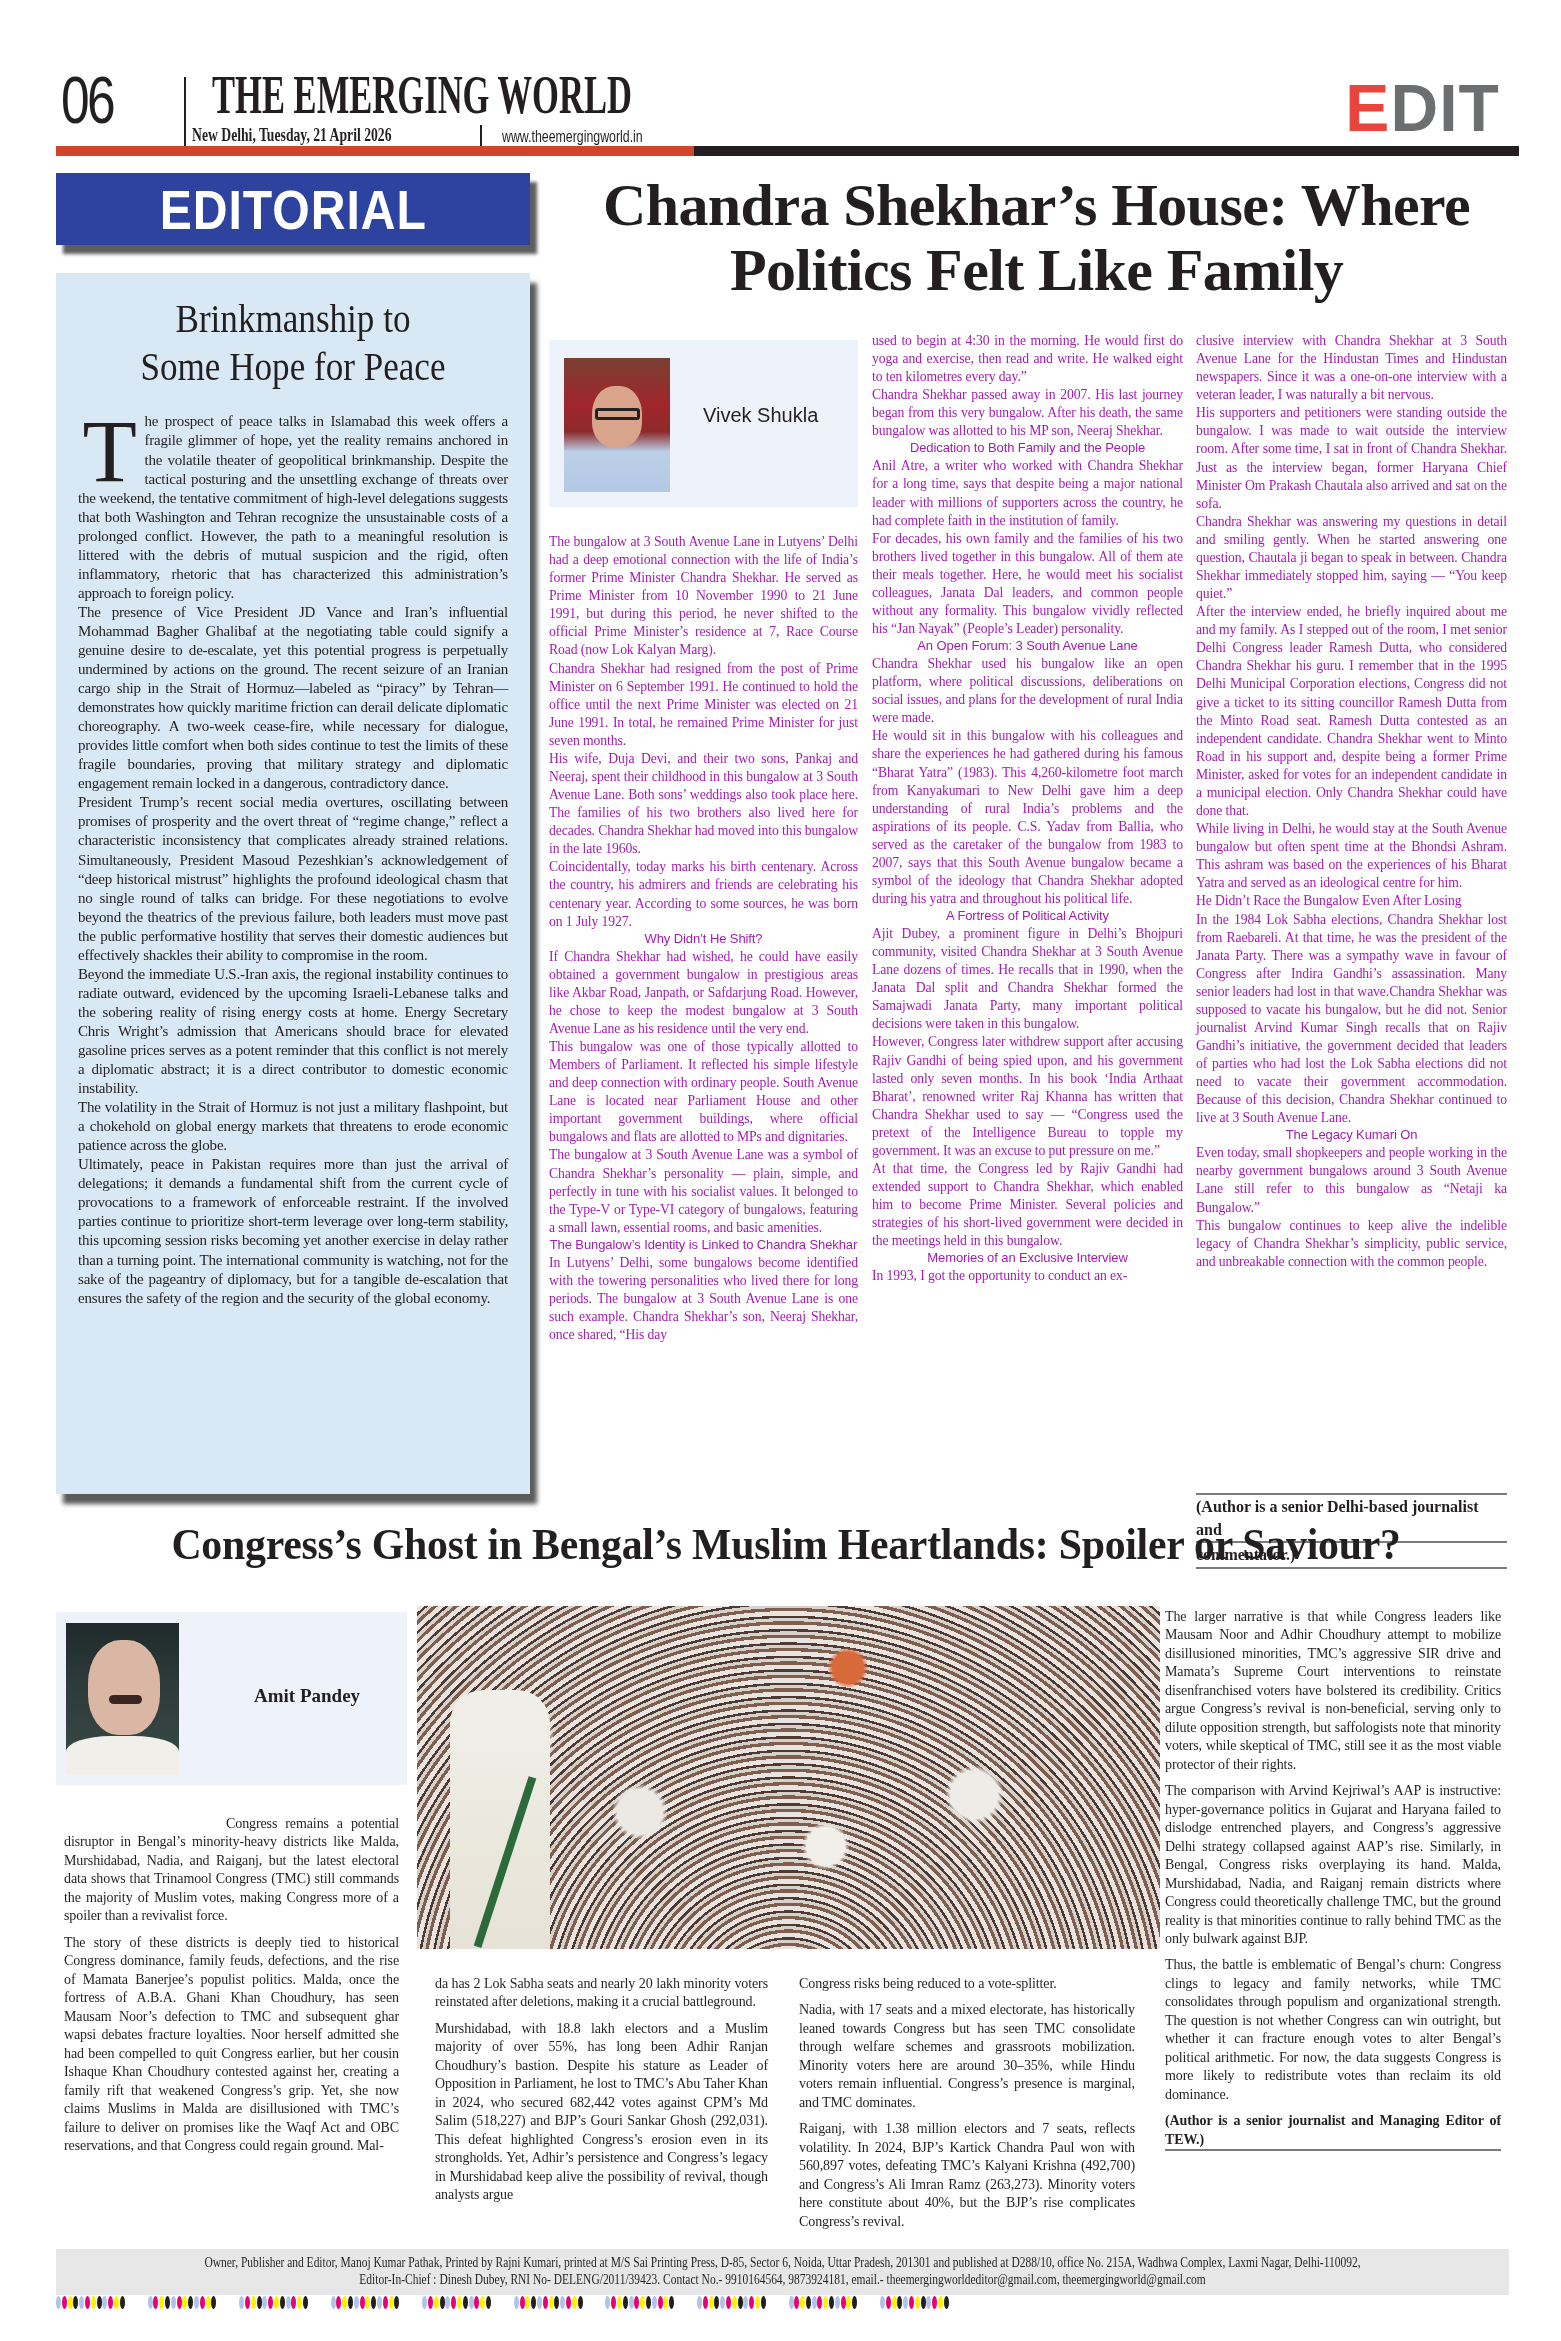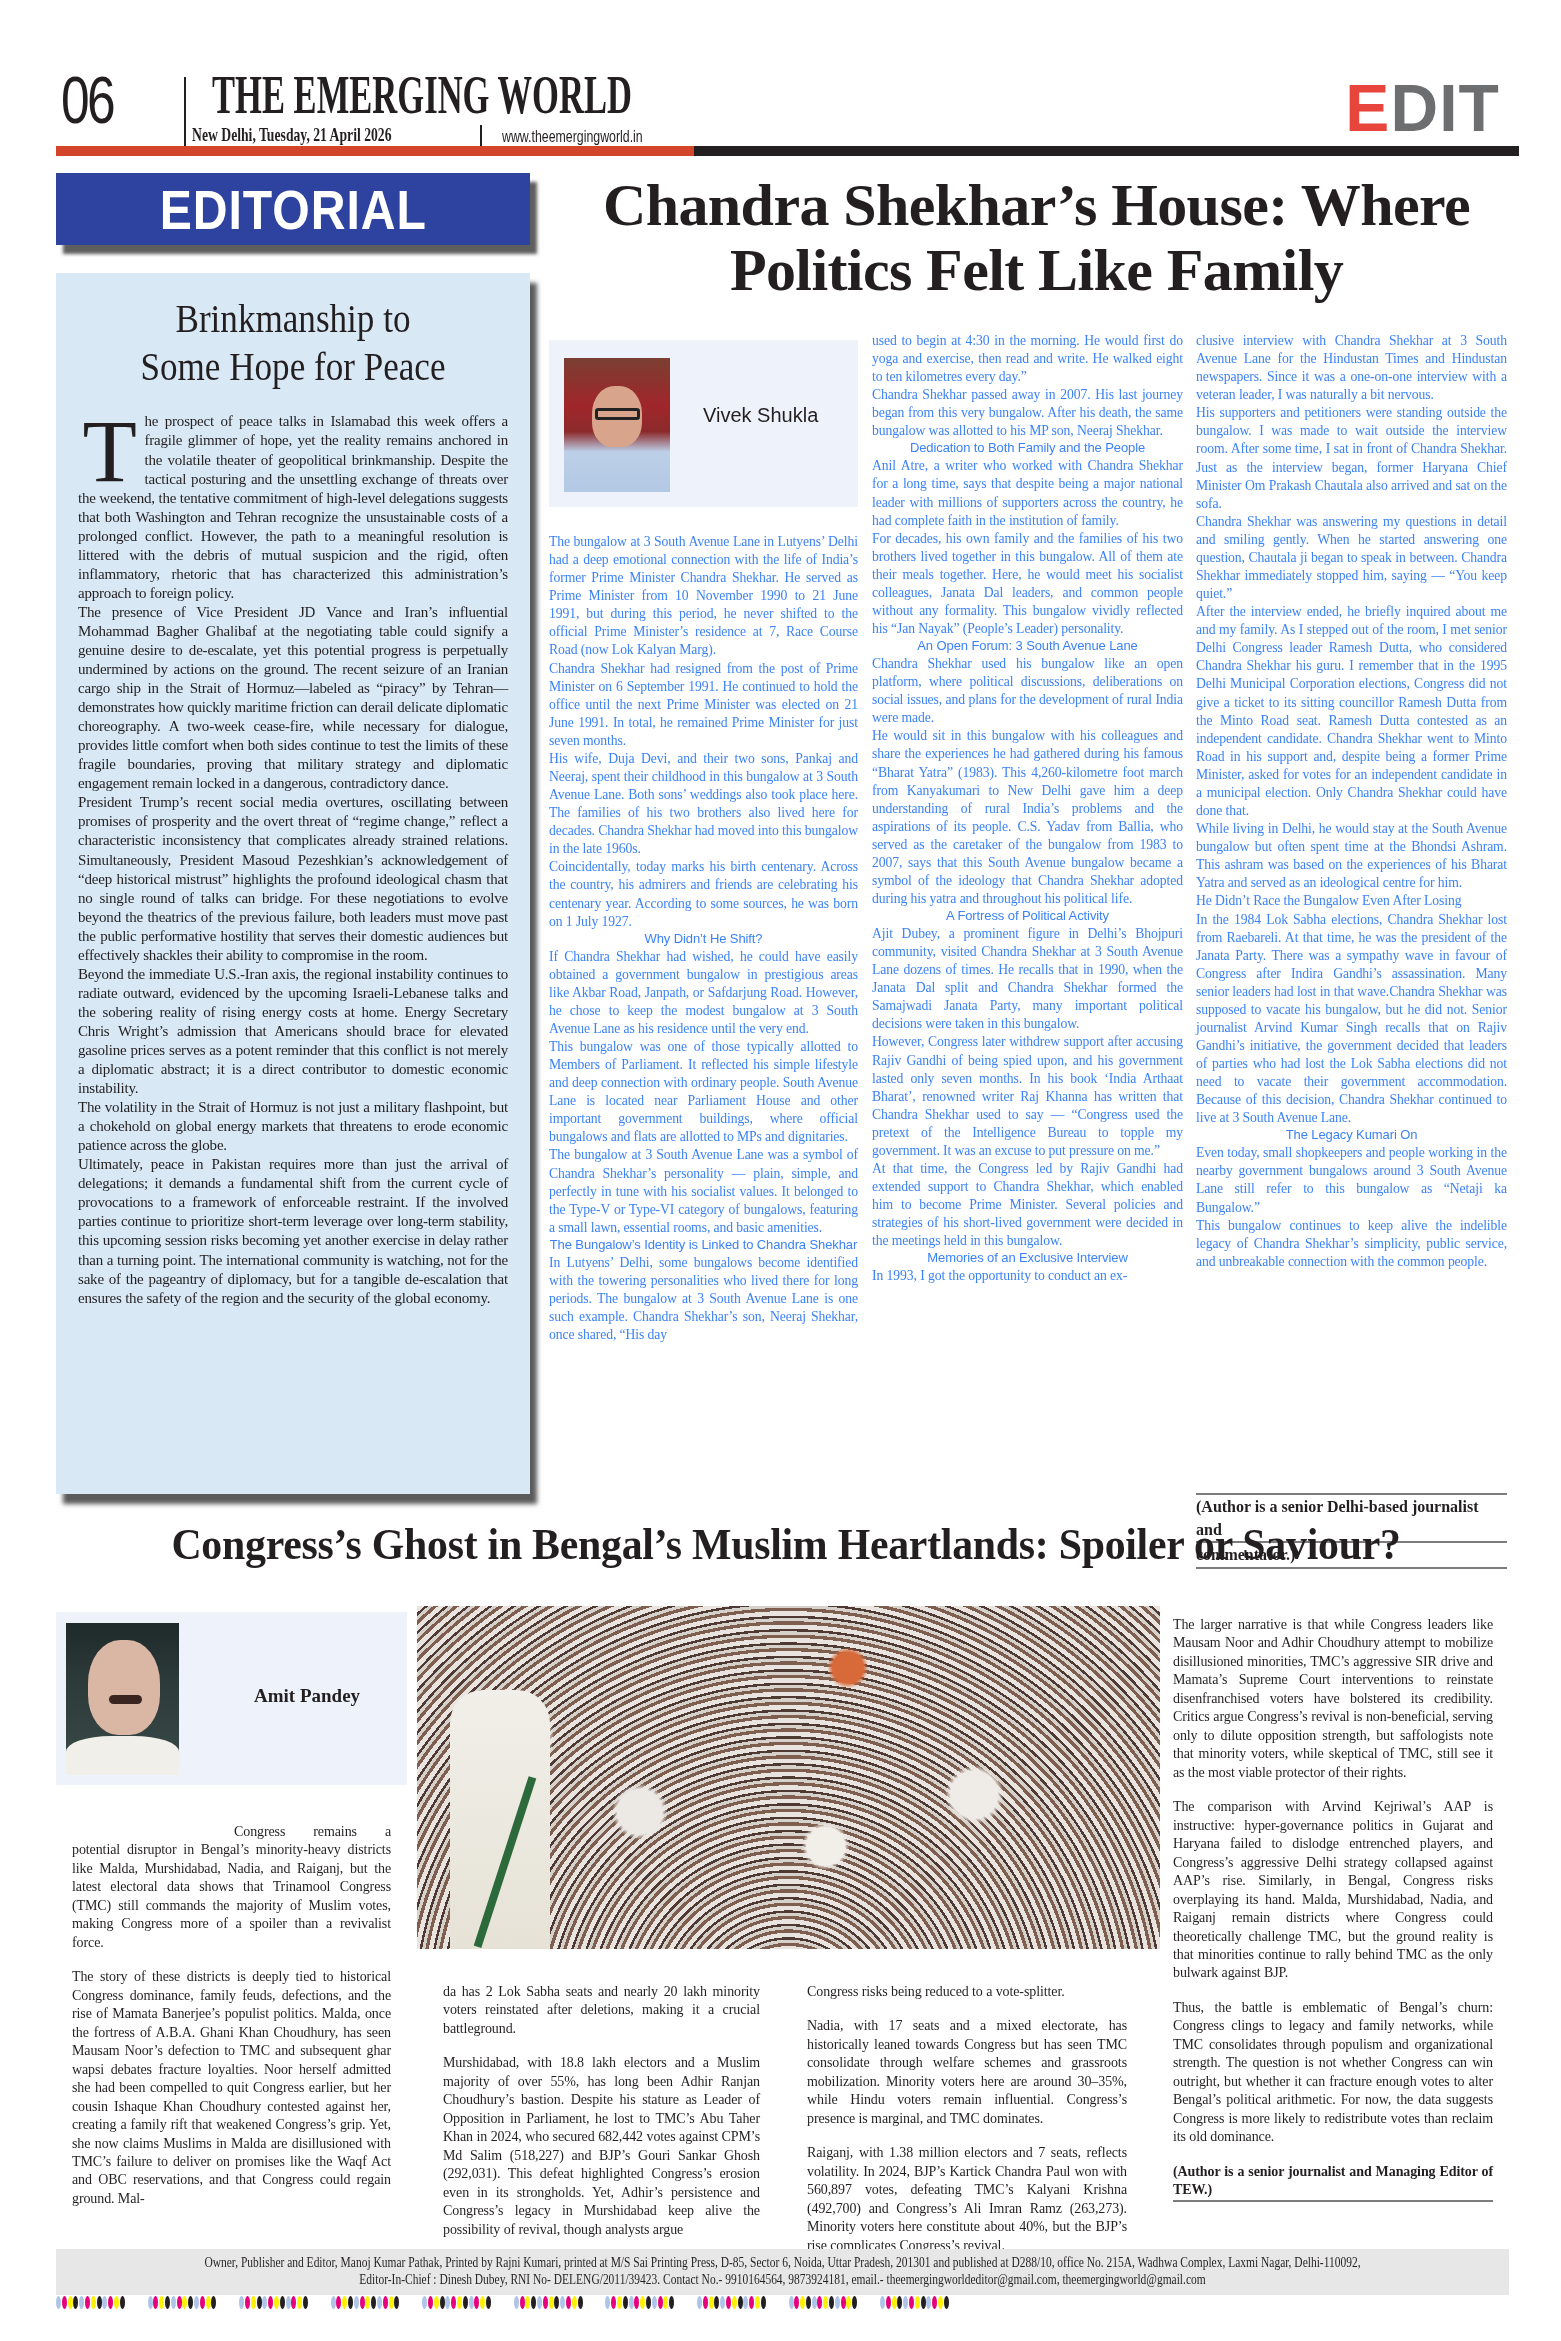--- a/index.html
+++ b/index.html
@@ -32,21 +32,21 @@
   .dropcap { float: left; font-size: 89px; line-height: 0.82; margin: 2.2px 7.8px 0 4.5px; }
 
   
   .main-headline { left: 546px; top: 173px; width: 981px; text-align: center; font-family: "Liberation Serif", serif; font-weight: bold; font-size: 60px; line-height: 1.08; letter-spacing: -0.6px; }
   .byline-box { left: 549px; top: 340px; width: 309px; height: 167px; background: #eef3fb; }
   .byline-photo { left: 564px; top: 358px; width: 106px; height: 134px; background: linear-gradient(180deg, #7a3f32 0%, #a0262b 35%, #8c2a2b 55%, #bcd0e8 70%, #b3c8e3 100%); overflow: hidden; }
   .byline-photo .face { position: absolute; left: 28px; top: 28px; width: 50px; height: 61px; border-radius: 45% 45% 40% 40%; background: #d8a58c; }
   .byline-photo .glasses { position: absolute; left: 31px; top: 50px; width: 45px; height: 12.3px; border: 3.3px solid #222; border-radius: 3.3px; }
   .byline-name { left: 703px; top: 404px; font-family: "Liberation Sans", sans-serif; font-size: 20px; color: #231f20; }
 
-  .col { font-size: 13.7px; line-height: 1.32; text-align: justify; hyphens: auto; color: #3b82f6; letter-spacing: -0.1px; }
+  .col { font-size: 13.7px; line-height: 1.32; text-align: justify; hyphens: auto; color: #a21caf; letter-spacing: -0.1px; }
   .col p { margin: 0; }
   .col .sub { font-family: "Liberation Sans", sans-serif; text-align: center; font-size: 13px; line-height: 1.3; }
   .col-a { left: 549px; top: 533px; width: 309px; }
   .col-b { left: 872px; top: 332px; width: 311px; }
   .col-c { left: 1196px; top: 332px; width: 311px; }
   .author-note-1 { left: 1196px; top: 1493px; width: 311px; border-top: 2.8px solid #7c7c7c; border-bottom: 2.8px solid #7c7c7c; font-weight: bold; font-size: 16px; line-height: 1.45; }
   .author-note-1 span { display: block; border-bottom: 2.8px solid #7c7c7c; }
 
   
   .bengal-headline { left: 50px; top: 1520px; width: 1472px; text-align: center; font-weight: bold; font-size: 45px; line-height: 1.1; letter-spacing: -0.3px; transform: scaleX(0.93); transform-origin: center; white-space: nowrap; }
@@ -64,21 +64,21 @@
       radial-gradient(circle at 55% 70%, #f2eee8 0 4%, transparent 5%),
       radial-gradient(circle at 75% 55%, #efebe6 0 4%, transparent 5%),
       radial-gradient(circle at 58% 18%, #d86a3a 0 3%, transparent 4%),
       repeating-radial-gradient(circle at 50% 120%, #e9e4df 0 4.5px, #7d5e4f 4.5px 7.8px, #d7d1cb 7.8px 11px, #4f3a33 11px 13.4px),
       linear-gradient(180deg, #2f4a2a 0%, #3d5a33 18%, #c9c2bc 30%, #a8968a 100%);
   }
   .crowd-photo .figure { position: absolute; left: 33px; top: 84px; width: 100px; height: 262px; background: linear-gradient(180deg, #f1efe9, #e6e2d6); border-radius: 33px 33px 0 0; }
   .crowd-photo .figure-border { position: absolute; left: 84px; top: 167px; width: 7.8px; height: 178px; background: #2d6a3b; transform: rotate(18deg); }
 
   .col2 { font-size: 14px; line-height: 1.32; text-align: justify; hyphens: auto; color: #231f20; letter-spacing: -0.1px; }
-  .col2 p { margin: 16px; }
+  .col2 p { margin: 8px; }
   .bcol-a { left: 56px; top: 1807px; width: 351px; }
   .bcol-b { left: 427px; top: 1967px; width: 349px; }
   .bcol-c { left: 791px; top: 1967px; width: 352px; }
   .bcol-d { left: 1157px; top: 1600px; width: 352px; }
   .bcol-d .note { font-weight: bold; border-bottom: 2.8px solid #7c7c7c; }
   .indent-first { text-indent: 162px; }
 
   
   .footer-box { left: 56px; top: 2249px; width: 1453px; height: 46px; background: #e7e7e7; text-align: center; padding-top: 4.5px; font-size: 14px; line-height: 1.22; color: #231f20; transform-origin: center; }
   .footer-box div { display: block; transform: scaleX(0.82); white-space: nowrap; }

